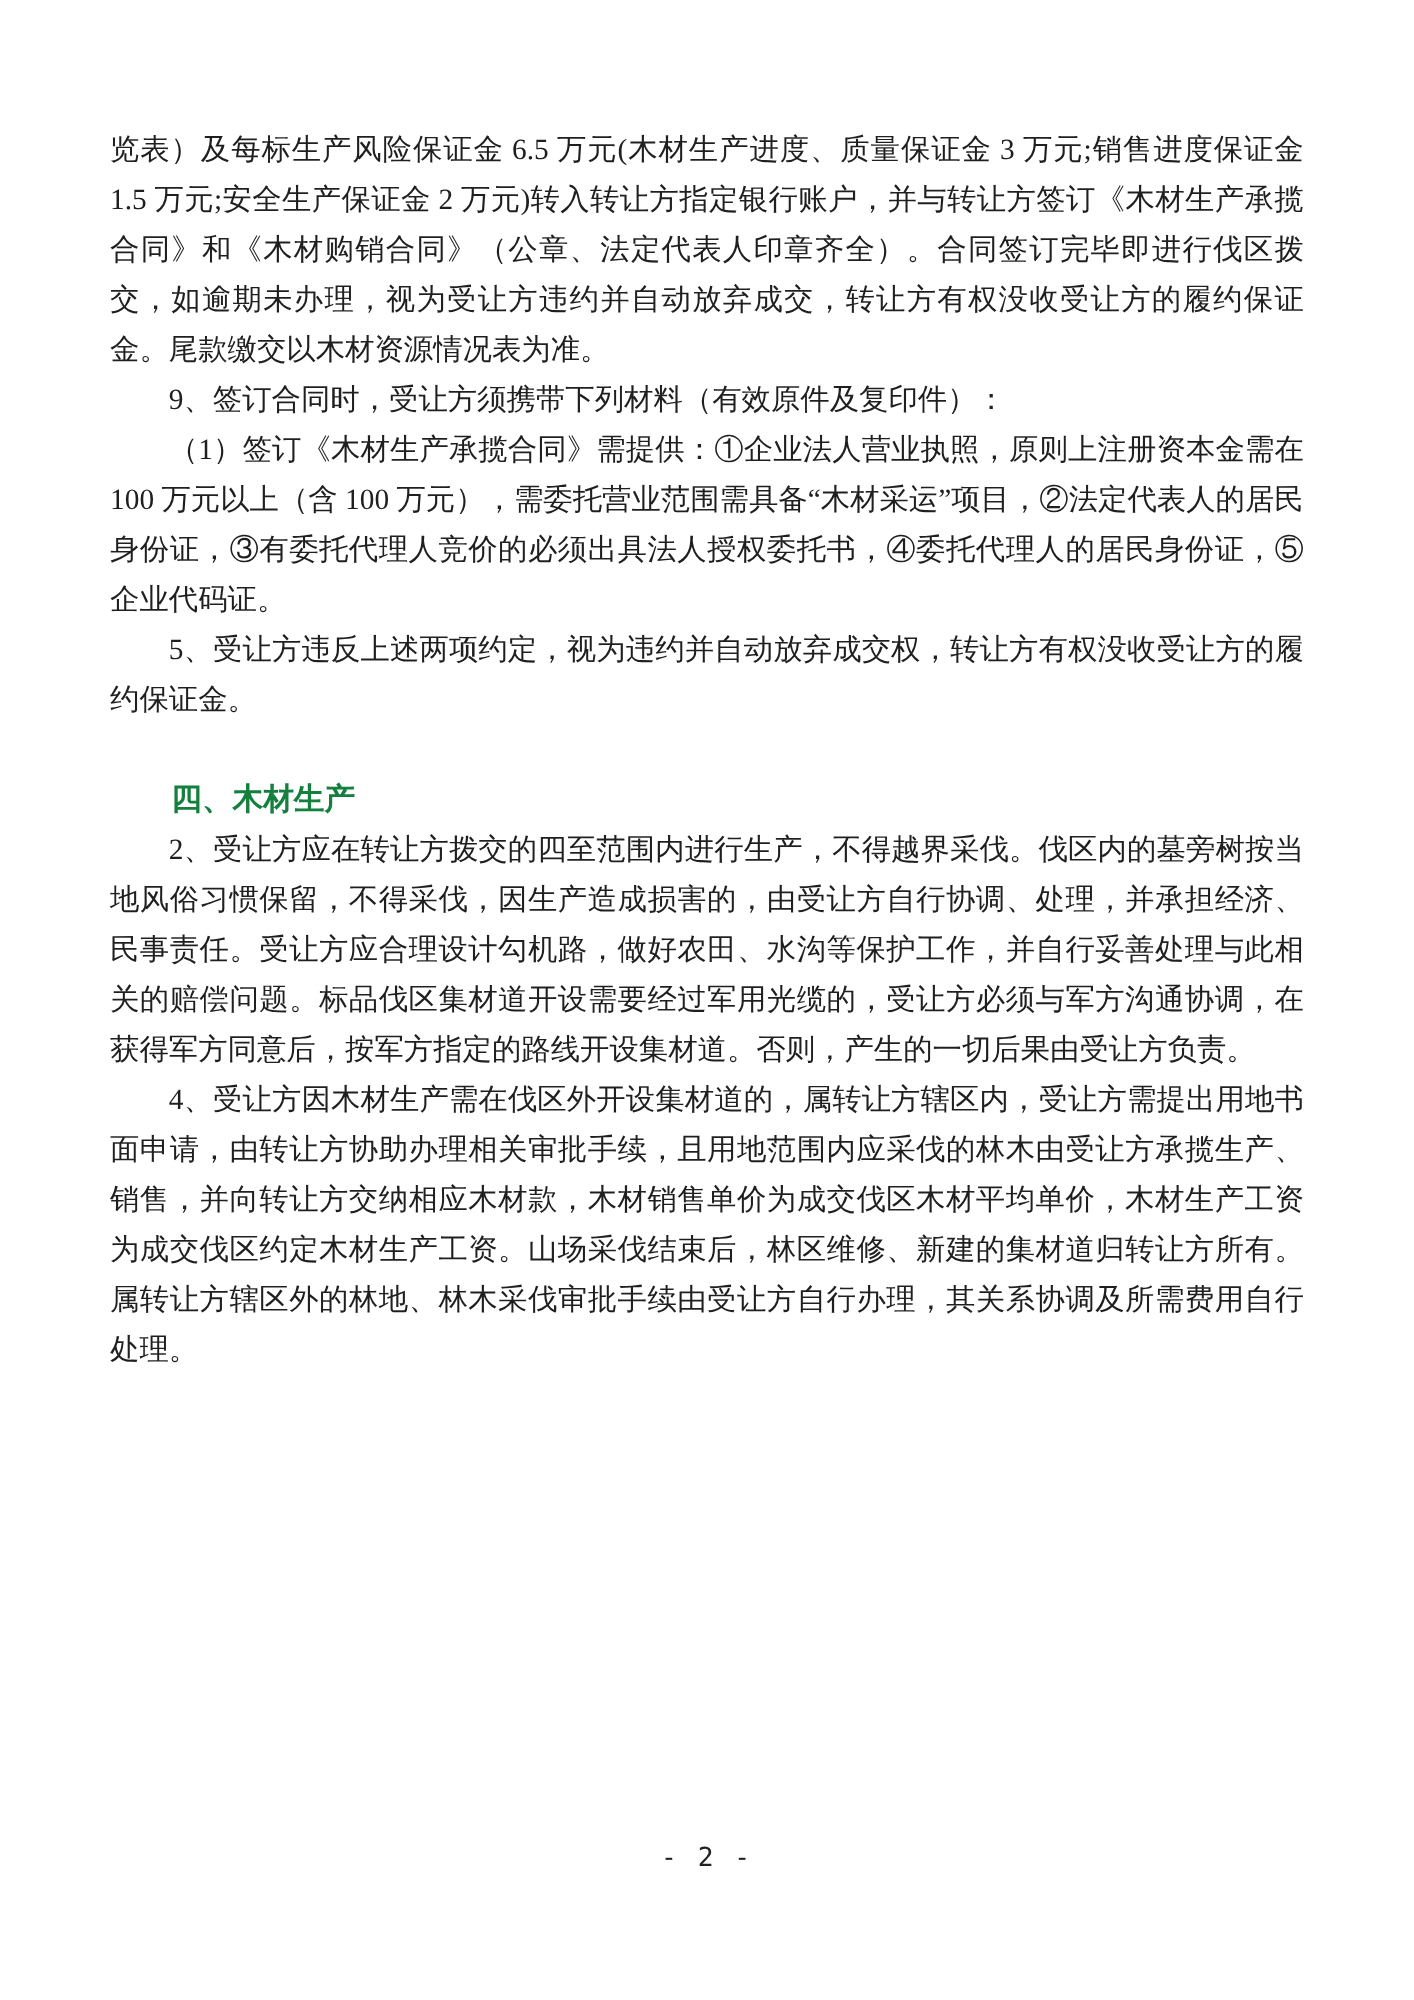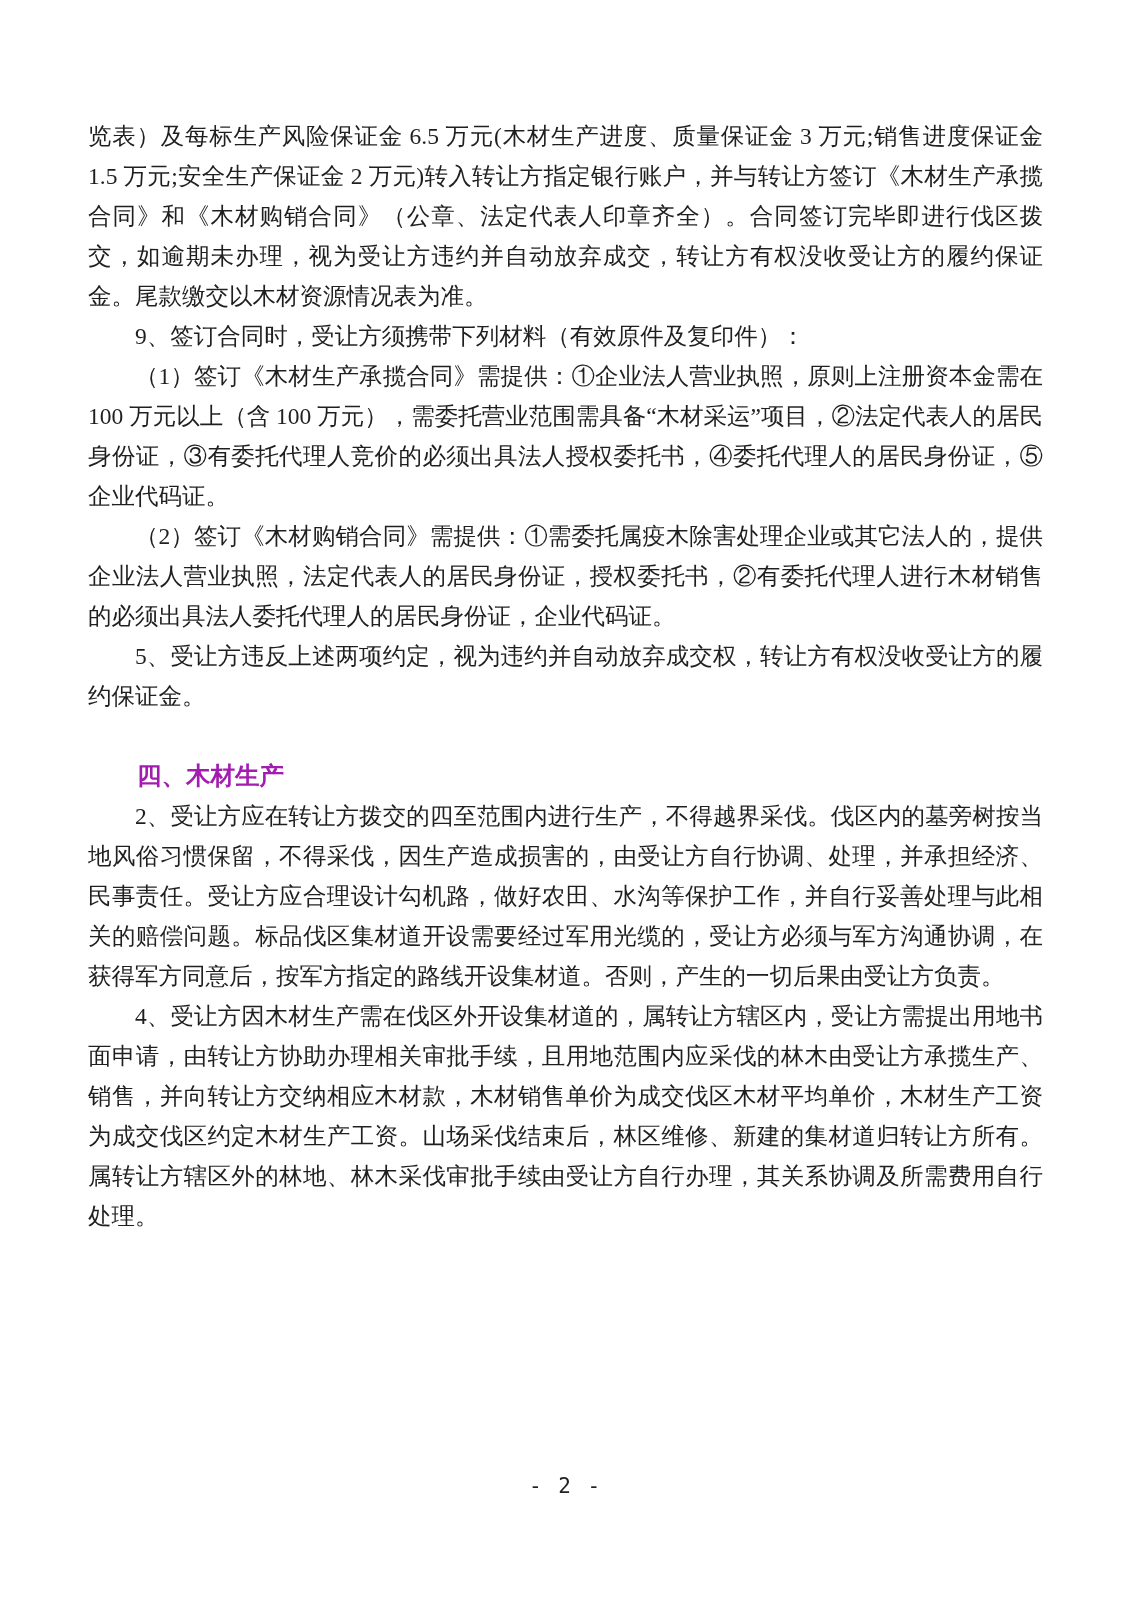--- a/index.html
+++ b/index.html
@@ -16,40 +16,40 @@
     color: #1f1f1f;
   }
   .page {
     position: absolute;
     inset: 0;
     background: #ffffff;
   }
   .content {
     position: absolute;
     left: 88px;
-    top: 116px;
+    top: 100px;
     width: 955px;
     font-size: 23.5px;
     line-height: 40px;
     text-align: justify;
   }
   .para {
     margin: 0;
     text-indent: 2em;
   }
   .para.no-indent {
     text-indent: 0;
   }
   .heading {
     margin: 40px 0 0 0;
     text-indent: 2em;
     font-weight: bold;
     font-size: 24.5px;
     font-family: "Liberation Sans", "DejaVu Sans", sans-serif;
-    color: #a21caf;
+    color: #15803d;
   }
   .footer {
     position: absolute;
     left: 0;
     top: 1474px;
     width: 100%;
     text-align: center;
     font-size: 21px;
     letter-spacing: 2px;
     color: #222222;
@@ -57,20 +57,19 @@
   }
 </style>
 </head>
 <body>
 
 <div class="page">
   <div class="content">
     <p class="para no-indent">览表）及每标生产风险保证金 6.5 万元(木材生产进度、质量保证金 3 万元;销售进度保证金 1.5 万元;安全生产保证金 2 万元)转入转让方指定银行账户，并与转让方签订《木材生产承揽合同》和《木材购销合同》（公章、法定代表人印章齐全）。合同签订完毕即进行伐区拨交，如逾期未办理，视为受让方违约并自动放弃成交，转让方有权没收受让方的履约保证金。尾款缴交以木材资源情况表为准。</p>
     <p class="para">9、签订合同时，受让方须携带下列材料（有效原件及复印件）：</p>
     <p class="para">（1）签订《木材生产承揽合同》需提供：①企业法人营业执照，原则上注册资本金需在 100 万元以上（含 100 万元），需委托营业范围需具备“木材采运”项目，②法定代表人的居民身份证，③有委托代理人竞价的必须出具法人授权委托书，④委托代理人的居民身份证，⑤企业代码证。</p>
-    <p class="para">（2）签订《木材购销合同》需提供：①需委托属疫木除害处理企业或其它法人的，提供企业法人营业执照，法定代表人的居民身份证，授权委托书，②有委托代理人进行木材销售的必须出具法人委托代理人的居民身份证，企业代码证。</p>
     <p class="para">5、受让方违反上述两项约定，视为违约并自动放弃成交权，转让方有权没收受让方的履约保证金。</p>
     <p class="heading">四、木材生产</p>
     <p class="para">2、受让方应在转让方拨交的四至范围内进行生产，不得越界采伐。伐区内的墓旁树按当地风俗习惯保留，不得采伐，因生产造成损害的，由受让方自行协调、处理，并承担经济、民事责任。受让方应合理设计勾机路，做好农田、水沟等保护工作，并自行妥善处理与此相关的赔偿问题。标品伐区集材道开设需要经过军用光缆的，受让方必须与军方沟通协调，在获得军方同意后，按军方指定的路线开设集材道。否则，产生的一切后果由受让方负责。</p>
     <p class="para">4、受让方因木材生产需在伐区外开设集材道的，属转让方辖区内，受让方需提出用地书面申请，由转让方协助办理相关审批手续，且用地范围内应采伐的林木由受让方承揽生产、销售，并向转让方交纳相应木材款，木材销售单价为成交伐区木材平均单价，木材生产工资为成交伐区约定木材生产工资。山场采伐结束后，林区维修、新建的集材道归转让方所有。属转让方辖区外的林地、林木采伐审批手续由受让方自行办理，其关系协调及所需费用自行处理。</p>
   </div>
   <div class="footer">- 2 -</div>
 </div>
 
 </body></html>

